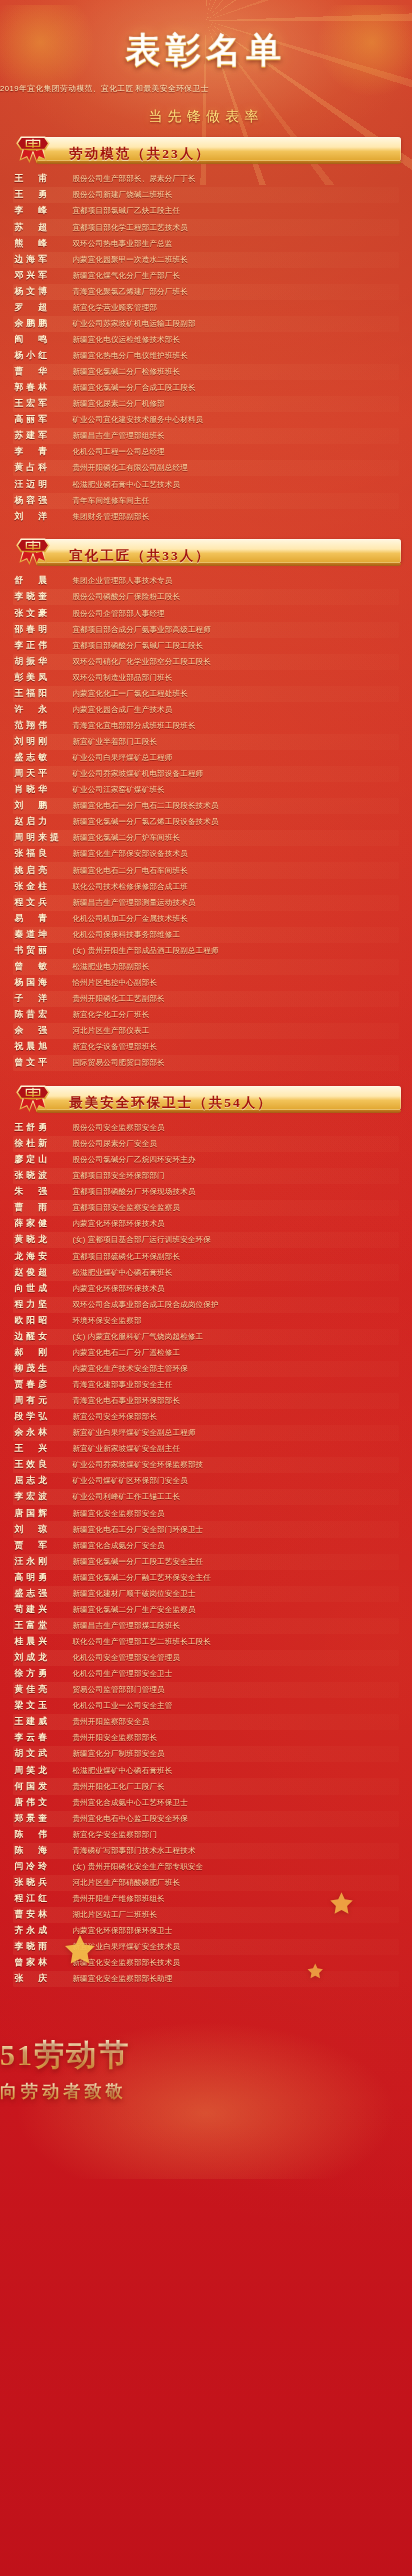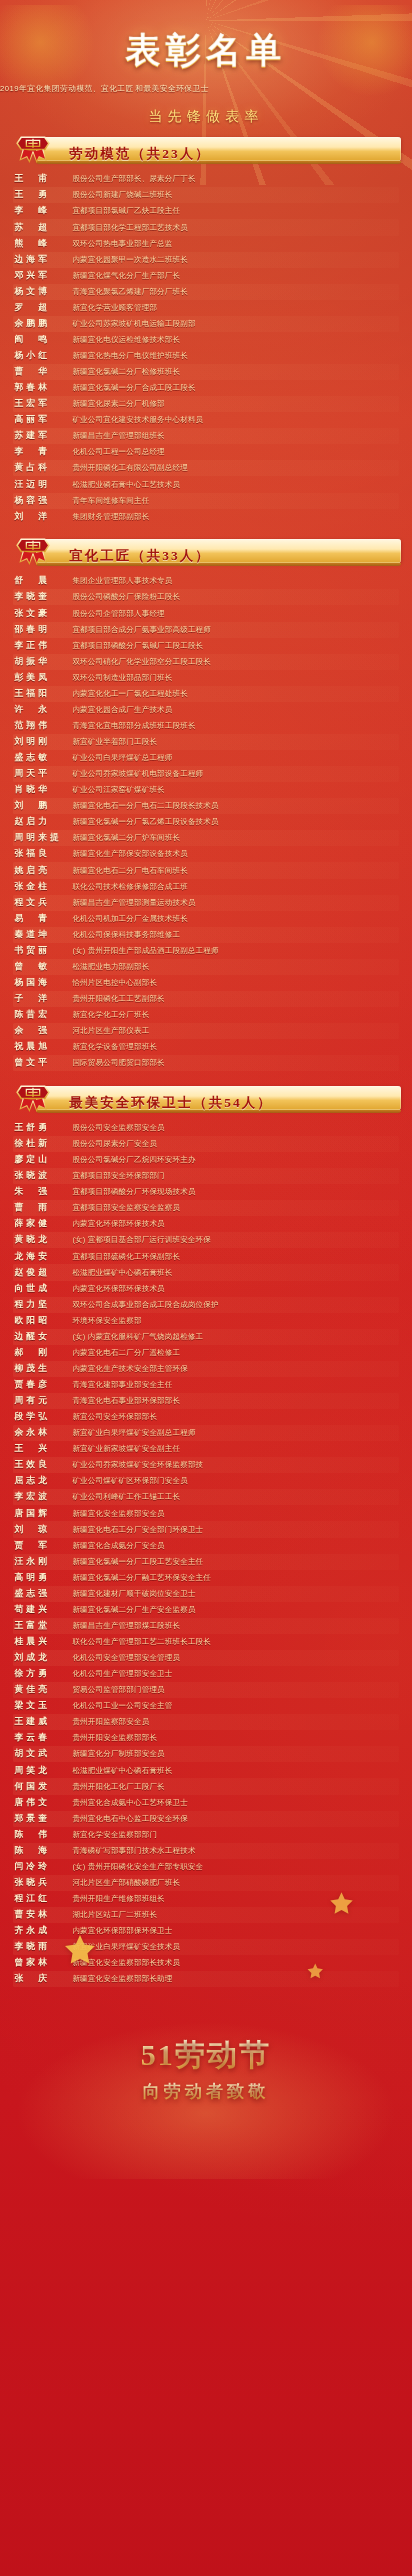--- a/index.html
+++ b/index.html
@@ -145,21 +145,21 @@
   .row.alt{
     background:linear-gradient(90deg, rgba(255,220,150,.07), rgba(255,220,150,.02));
     border-radius:1.5px;
   }
 
   
   .footer{
     position:relative;
     margin-top:24px;
     padding:20.6px 0 31px 0;
-    text-align:center;
+    text-align:left;
   }
   .foot-glow{
     position:absolute;left:0;right:0;top:0;height:165px;
     background:radial-gradient(ellipse at 50% 60%, rgba(255,205,95,.30), rgba(255,205,95,0) 65%);
     pointer-events:none;
   }
   .foot-51{
     position:relative;
     font-family:"Liberation Serif", serif;
     font-size:30px;font-weight:700;letter-spacing:2.1px;

